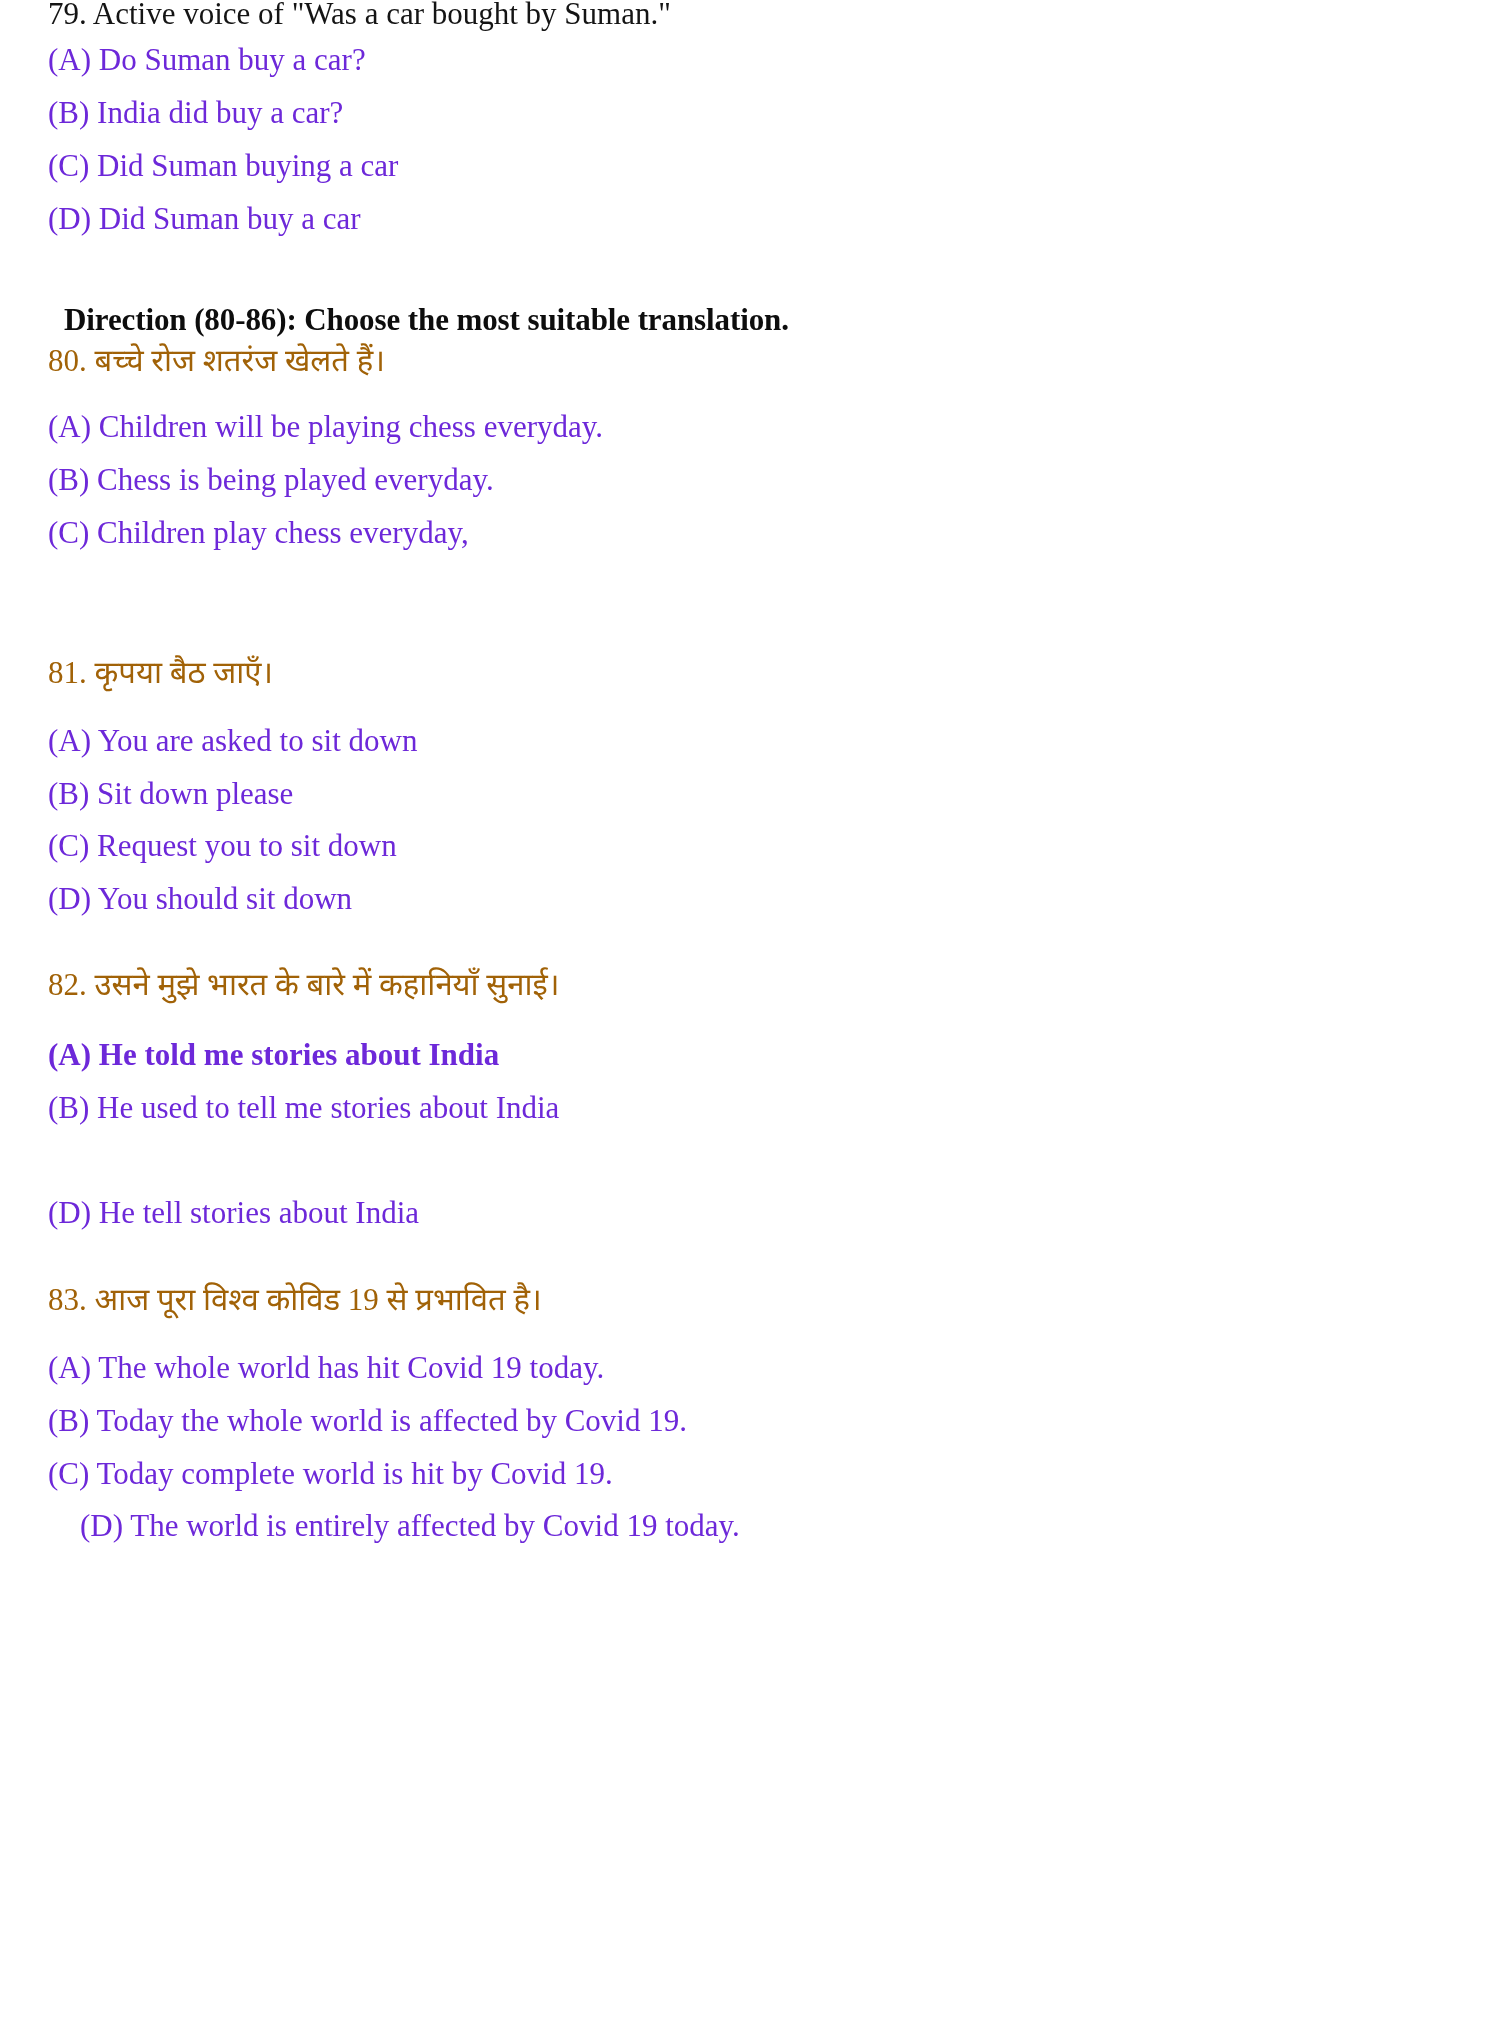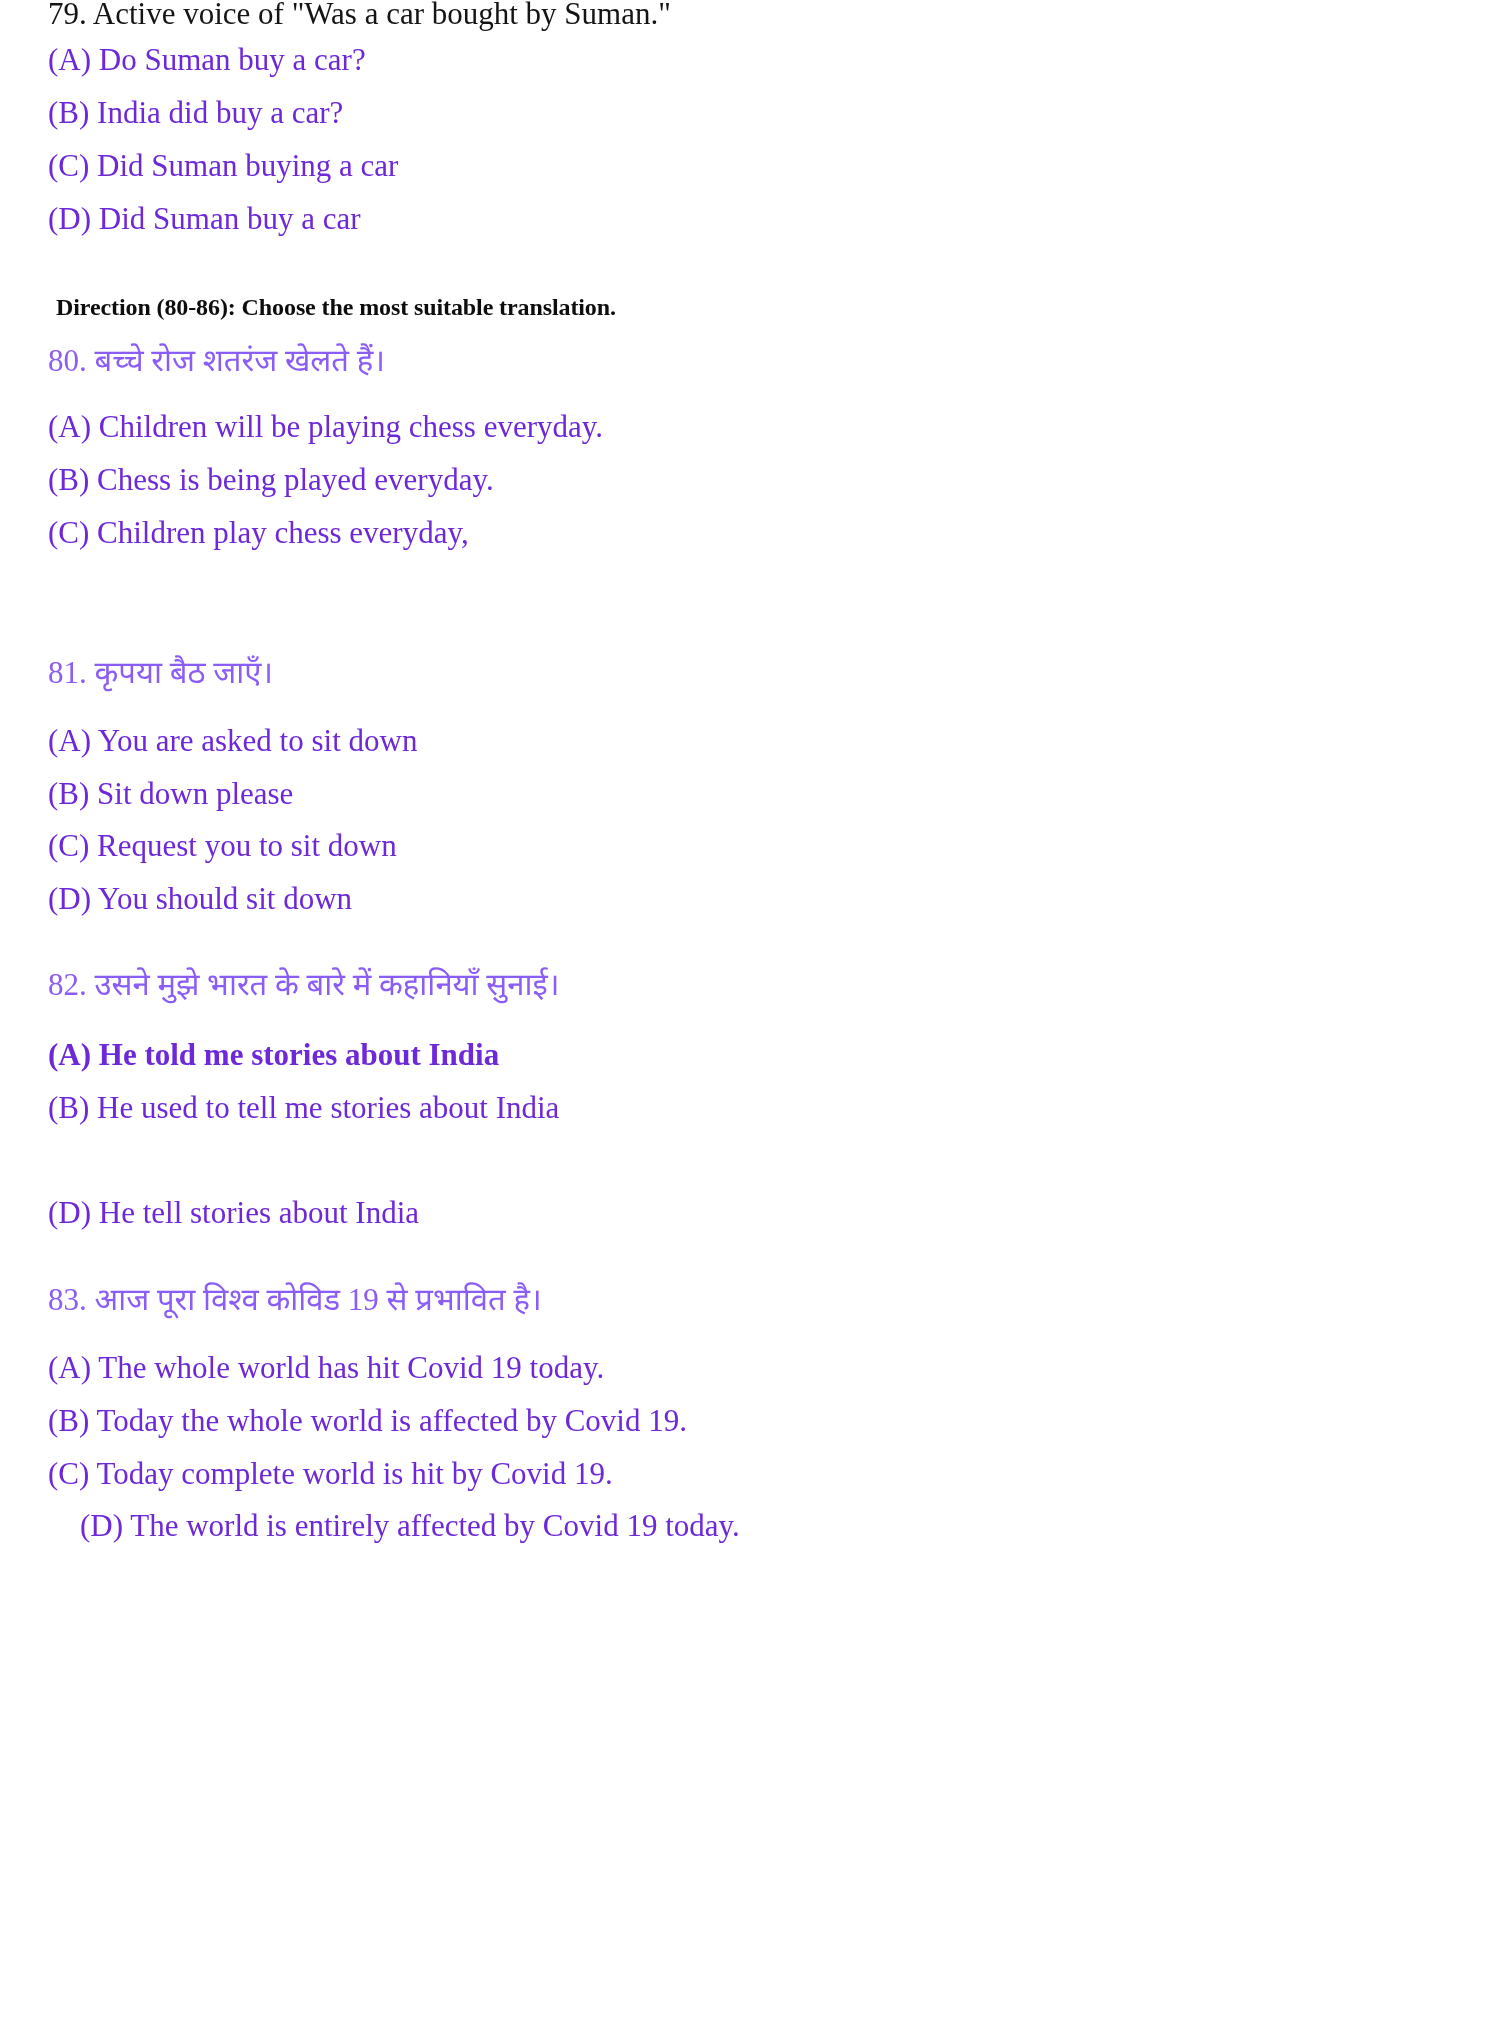--- a/index.html
+++ b/index.html
@@ -25,38 +25,38 @@
     font-size: 31px;
     line-height: 1.05;
     color: #141414;
     margin: 0;
     padding: 0;
     white-space: pre-wrap;
   }
   .q-stem-hi {
     font-size: 31px;
     line-height: 1.1;
-    color: #8b5cf6;
+    color: #a16207;
     margin: 0;
     padding: 0;
     font-family: "Liberation Serif", "DejaVu Serif", serif;
   }
   .opt {
     font-size: 31px;
     line-height: 1.05;
     color: #6d28d9;
     margin: 0;
     padding: 0;
     white-space: pre-wrap;
   }
   .direction {
-    font-size: 24px;
+    font-size: 31px;
     font-weight: bold;
     color: #0d0d0d;
-    margin: 8px;
+    margin: 16px;
     padding: 0;
     letter-spacing: -0.1px;
   }
   
   .row-79-stem   { position: absolute; left: 48px; top: -2px;   }
   .row-79-a      { position: absolute; left: 48px; top: 44px;  }
   .row-79-b      { position: absolute; left: 48px; top: 97px;  }
   .row-79-c      { position: absolute; left: 48px; top: 150px; }
   .row-79-d      { position: absolute; left: 48px; top: 203px; }
 

